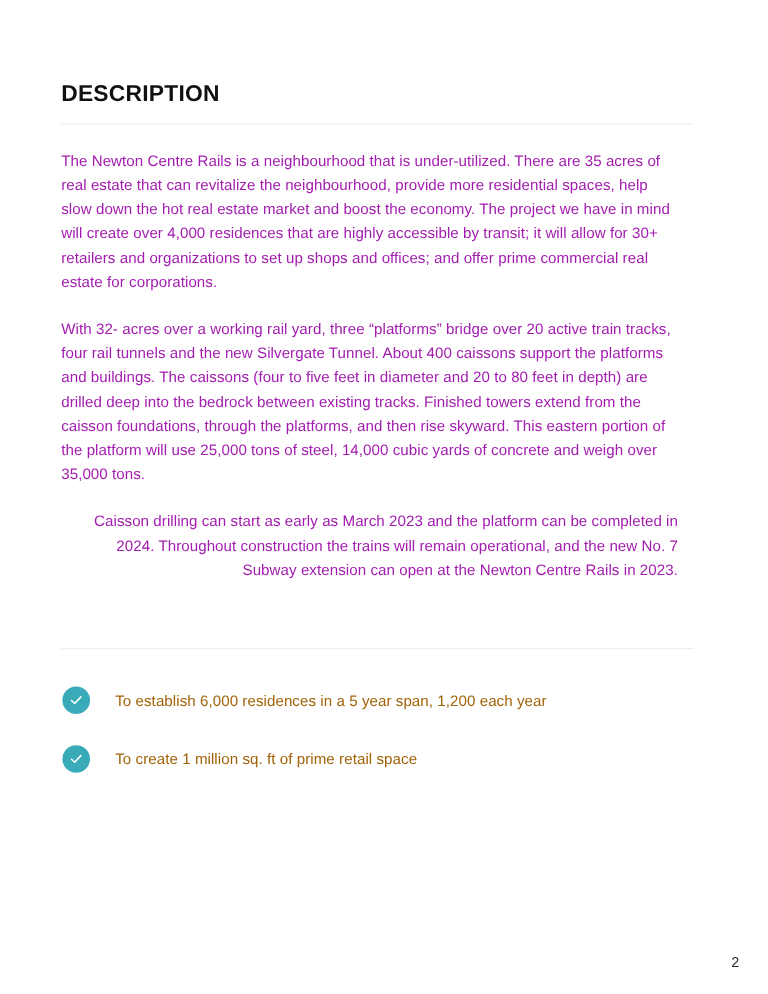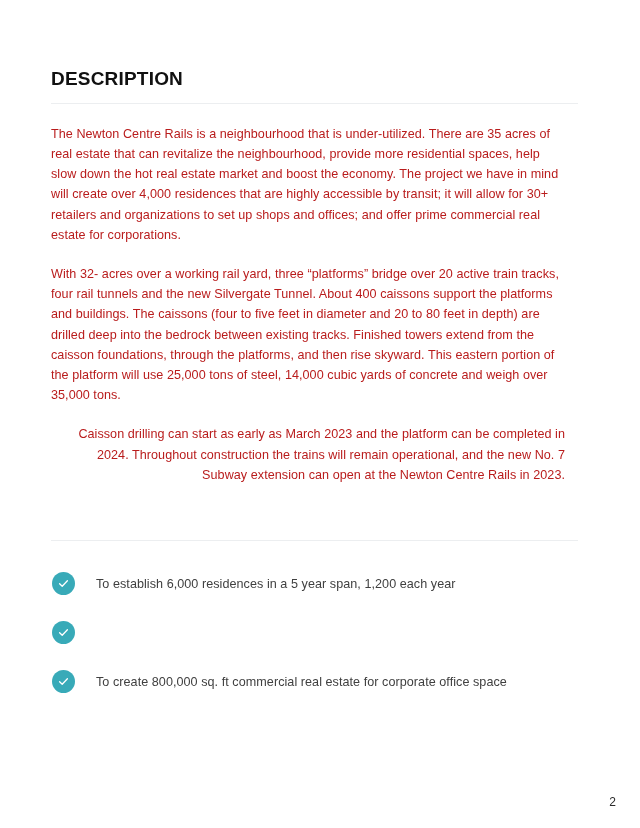--- a/index.html
+++ b/index.html
@@ -52,21 +52,21 @@
     width: 527px;
   }
 
   
   .body-block {
     margin-top: 20px;
   }
   .paragraph {
     font-size: 12.6px;
     line-height: 20.2px;
-    color: #b91c1c;
+    color: #a21caf;
     margin: 0 0 19px 0;
     letter-spacing: 0.05px;
     width: 514px;
   }
   .paragraph:last-child {
     margin-bottom: 0;
     text-align: right;
   }
 
   
@@ -97,21 +97,21 @@
     align-items: center;
     justify-content: center;
     margin-left: 1px;
   }
   .check-icon svg {
     display: block;
   }
   .objective-text {
     font-size: 12.6px;
     line-height: 18px;
-    color: #404040;
+    color: #a16207;
     margin-left: 21px;
     letter-spacing: 0.05px;
     text-align: center;
   }
 
   
   .page-number {
     position: absolute;
     right: 24px;
     bottom: 20px;
@@ -149,29 +149,22 @@
           </span>
           <span class="objective-text">To establish 6,000 residences in a 5 year span, 1,200 each year</span>
         </li>
 
         <li class="objective-item">
           <span class="check-icon">
             <svg width="13" height="13" viewBox="0 0 13 13" aria-hidden="true">
               <path d="M2.6 6.7 L5.2 9.2 L10.4 3.7" fill="none" stroke="#ffffff" stroke-width="1.3" stroke-linecap="round" stroke-linejoin="round"></path>
             </svg>
           </span>
+          <span class="objective-text">To create 1 million sq. ft of prime retail space</span>
         </li>
 
-        <li class="objective-item">
-          <span class="check-icon">
-            <svg width="13" height="13" viewBox="0 0 13 13" aria-hidden="true">
-              <path d="M2.6 6.7 L5.2 9.2 L10.4 3.7" fill="none" stroke="#ffffff" stroke-width="1.3" stroke-linecap="round" stroke-linejoin="round"></path>
-            </svg>
-          </span>
-          <span class="objective-text">To create 800,000 sq. ft commercial real estate for corporate office space</span>
-        </li>
       </ul>
     </section>
 
   </div>
 
   <div class="page-number">2</div>
 </div>
 
 </body></html>

